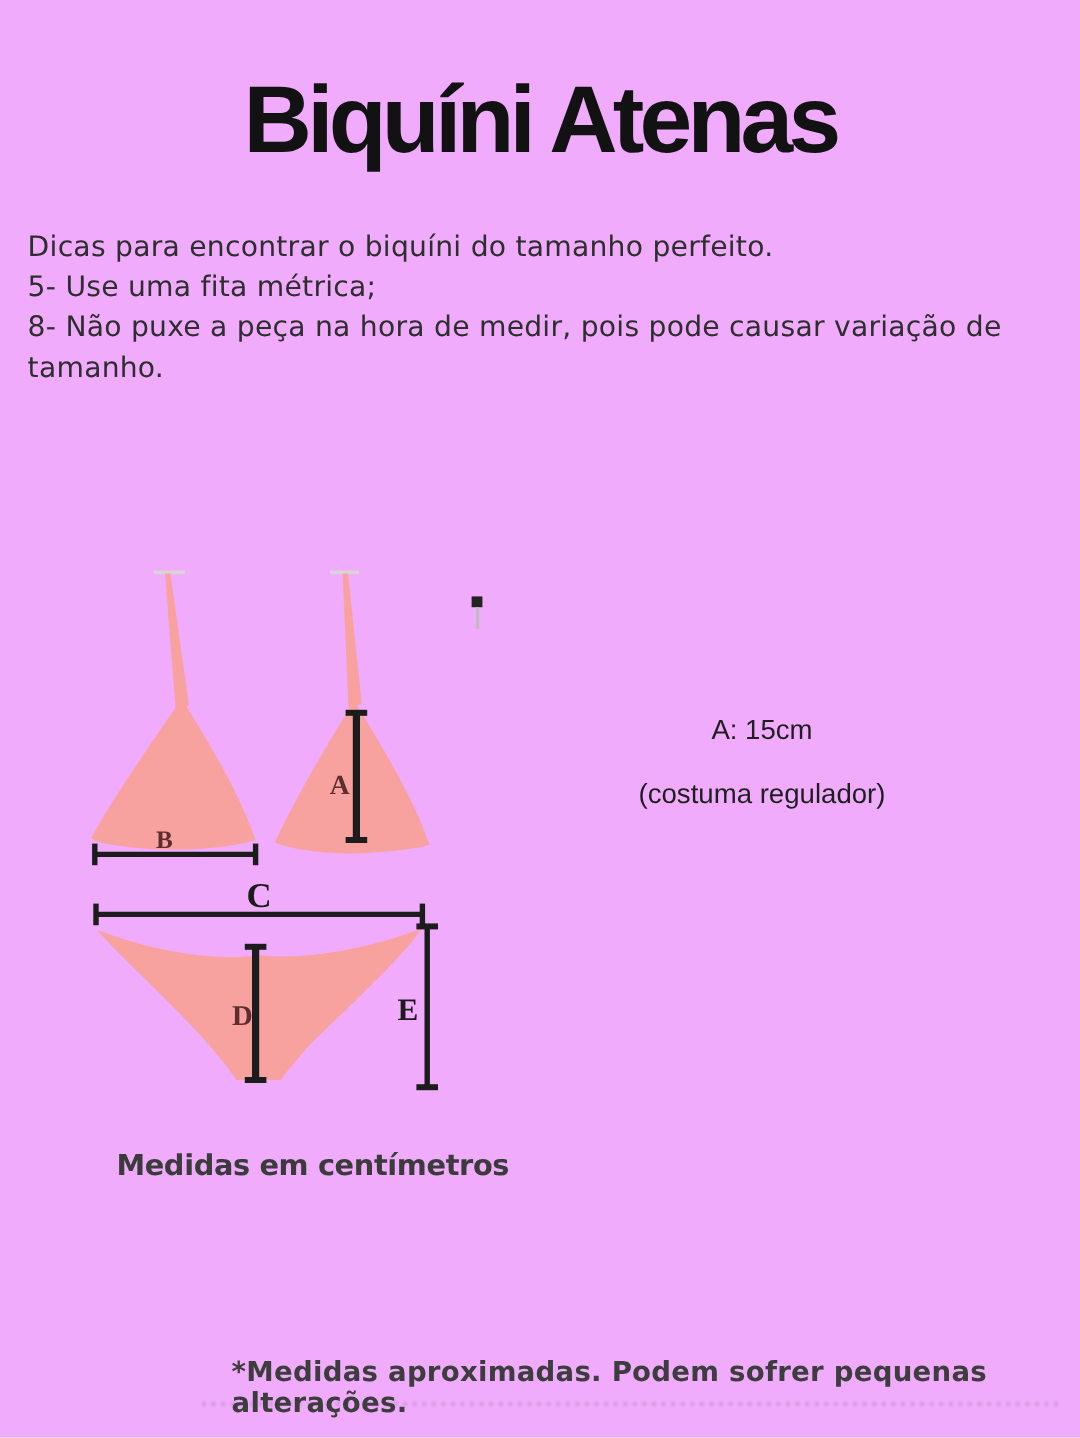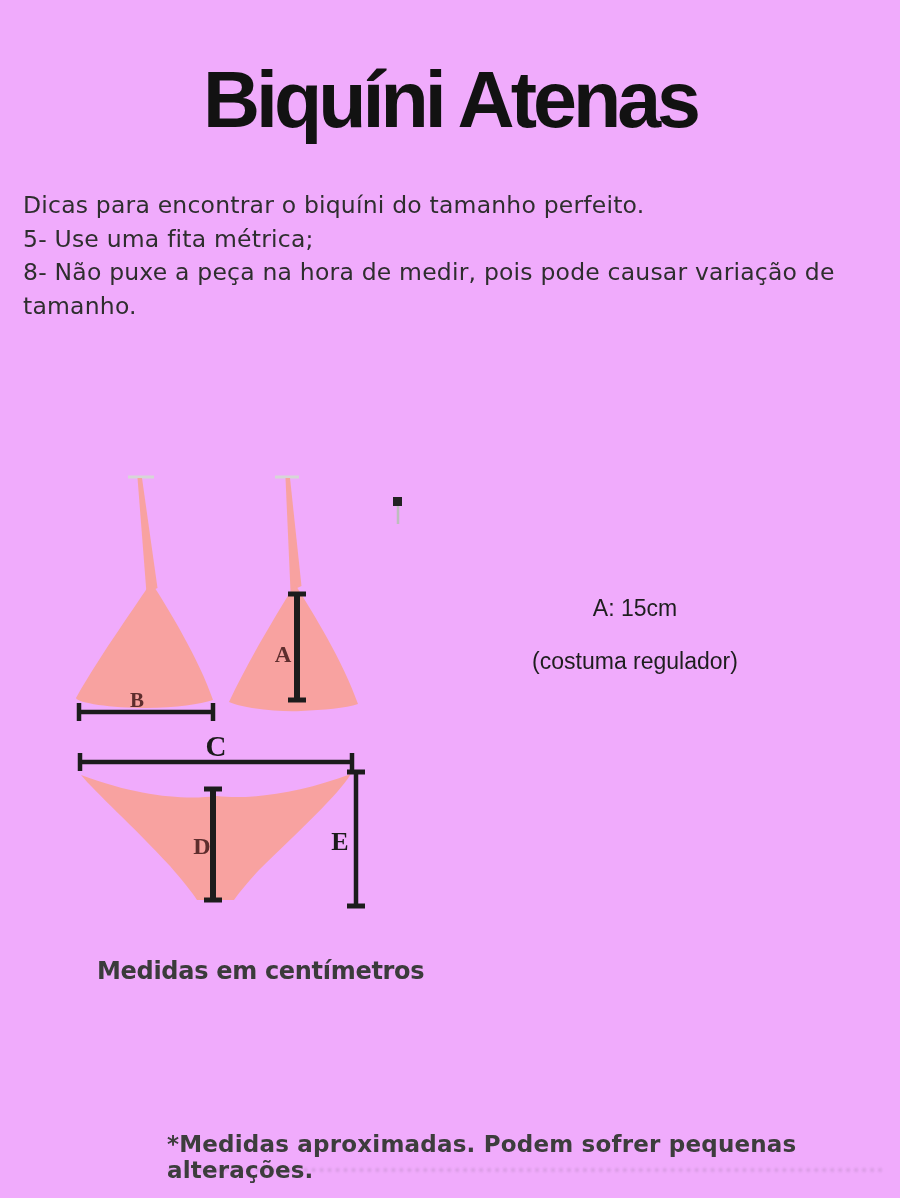--- a/index.html
+++ b/index.html
@@ -60,21 +60,21 @@
     top: 582px;
     width: 500px;
     text-align: center;
     font-family: Liberation Sans, sans-serif;
     font-size: 23px;
     line-height: 53px;
     color: #1e1e1e;
   }
   .footnote {
     position: absolute;
-    left: 167px;
+    left: 193px;
     top: 1131px;
     font-size: 23px;
     font-weight: 600;
     letter-spacing: 0.2px;
     color: #3d3d3d;
   }
   .ghost-line {
     position: absolute;
     left: 168px;
     top: 1168px;

